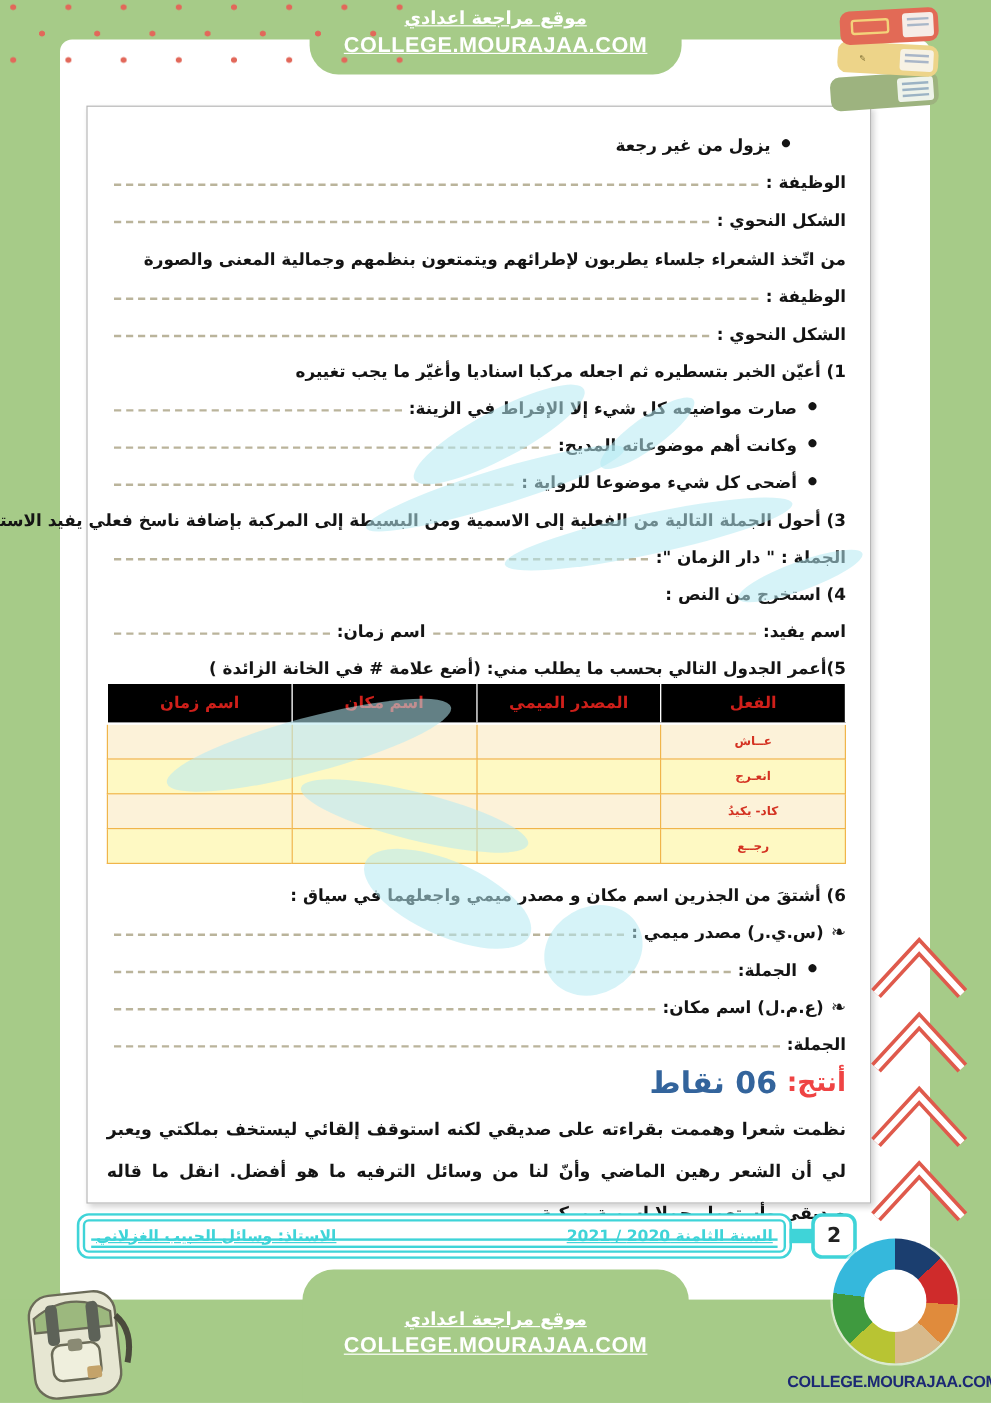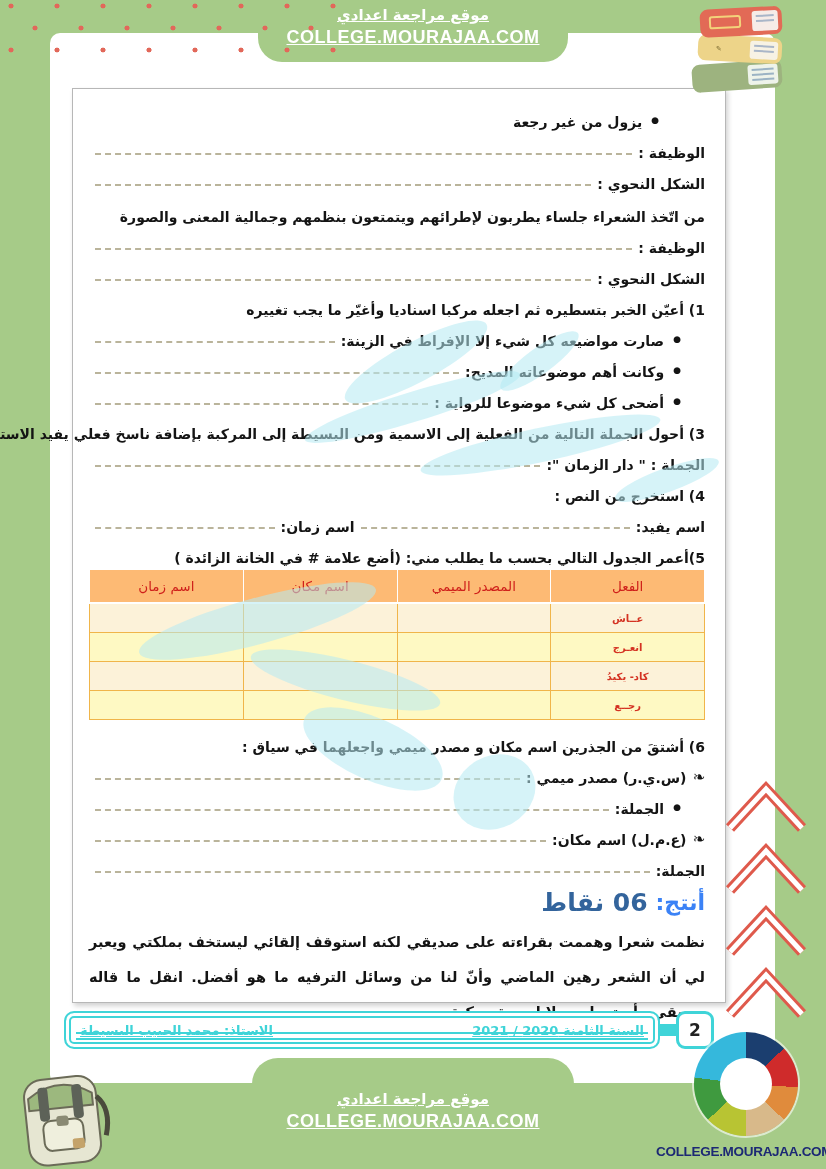--- a/index.html
+++ b/index.html
@@ -37,30 +37,30 @@
   .row .lbl{white-space:nowrap;}
   .dots{flex:1;height:0;border-bottom:2px dashed #afa88a;margin:0 6px 6px 6px;opacity:.85;}
   .bullet{font-size:9px;margin-left:9px;margin-bottom:5px;}
   .orn{font-size:15px;margin-left:6px;}
   .ind-48{margin-right:46px;}
   .ind-26{margin-right:24px;}
   .row.plain{height:33px;}
 
   table.blanks{width:100%;border-collapse:collapse;table-layout:fixed;margin:3px 0 4px 0;
     direction:rtl;}
-  table.blanks th{background:#fdba74;color:#cf1f1a;font-size:13.5px;font-weight:normal;
+  table.blanks th{background:#000000;color:#cf1f1a;font-size:13.5px;font-weight:bold;
     height:30px;border:1px solid #fff;border-bottom:2px solid #fff;}
   table.blanks td{height:26px;border:1px solid #f0b54a;font-size:10px;font-weight:bold;
     text-align:center;}
   table.blanks tr.cream td{background:#fcf2d9;}
   table.blanks tr.white td{background:#fef9c3;}
   td.verb{color:#d43222;}
 
   .produce-head{height:46px;display:flex;align-items:center;direction:rtl;}
-  .produce-label{color:#3b82f6;font-size:22px;font-weight:bold;margin-left:8px;}
+  .produce-label{color:#ef4444;font-size:22px;font-weight:bold;margin-left:8px;}
   .produce-points{color:#33649c;font-size:25px;font-weight:bold;}
   .produce-text{font-size:14.5px;font-weight:bold;line-height:35px;text-align:justify;}
 
   
   .swash{position:absolute;background:#b4e9f2;border-radius:50%;opacity:.55;z-index:5;
     pointer-events:none;}
 
   
   .chevrons{position:absolute;left:720px;top:776px;z-index:6;}
 
@@ -302,21 +302,21 @@
       <path d="M10,52 L46,13 L82,52" stroke="#ffffff" stroke-width="5" fill="none"></path>
     </g>
     <g transform="translate(0,186)">
       <path d="M10,52 L46,13 L82,52" stroke="#df5a4c" stroke-width="11" fill="none"></path>
       <path d="M10,52 L46,13 L82,52" stroke="#ffffff" stroke-width="5" fill="none"></path>
     </g>
   </svg>
 
   <div class="foot-bar">
     <span class="ftxt">السنة الثامنة 2020 / 2021</span>
-    <span class="ftxt">الاستاذ: محمد الحبيب البسيطة</span>
+    <span class="ftxt">الاستاذ: وسائل الحبيب الغزلاني</span>
     <div class="foot-underline"></div>
   </div>
   <div class="foot-connector"></div>
   <div class="page-num-box">
     <span>2</span>
   </div>
 
   <div class="bottom-band"></div>
   <div class="bottom-tab">
     <div class="banner-title">موقع مراجعة اعدادي</div>

